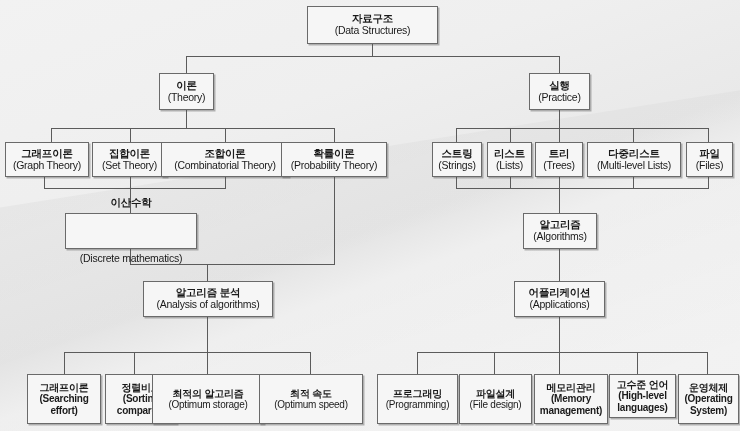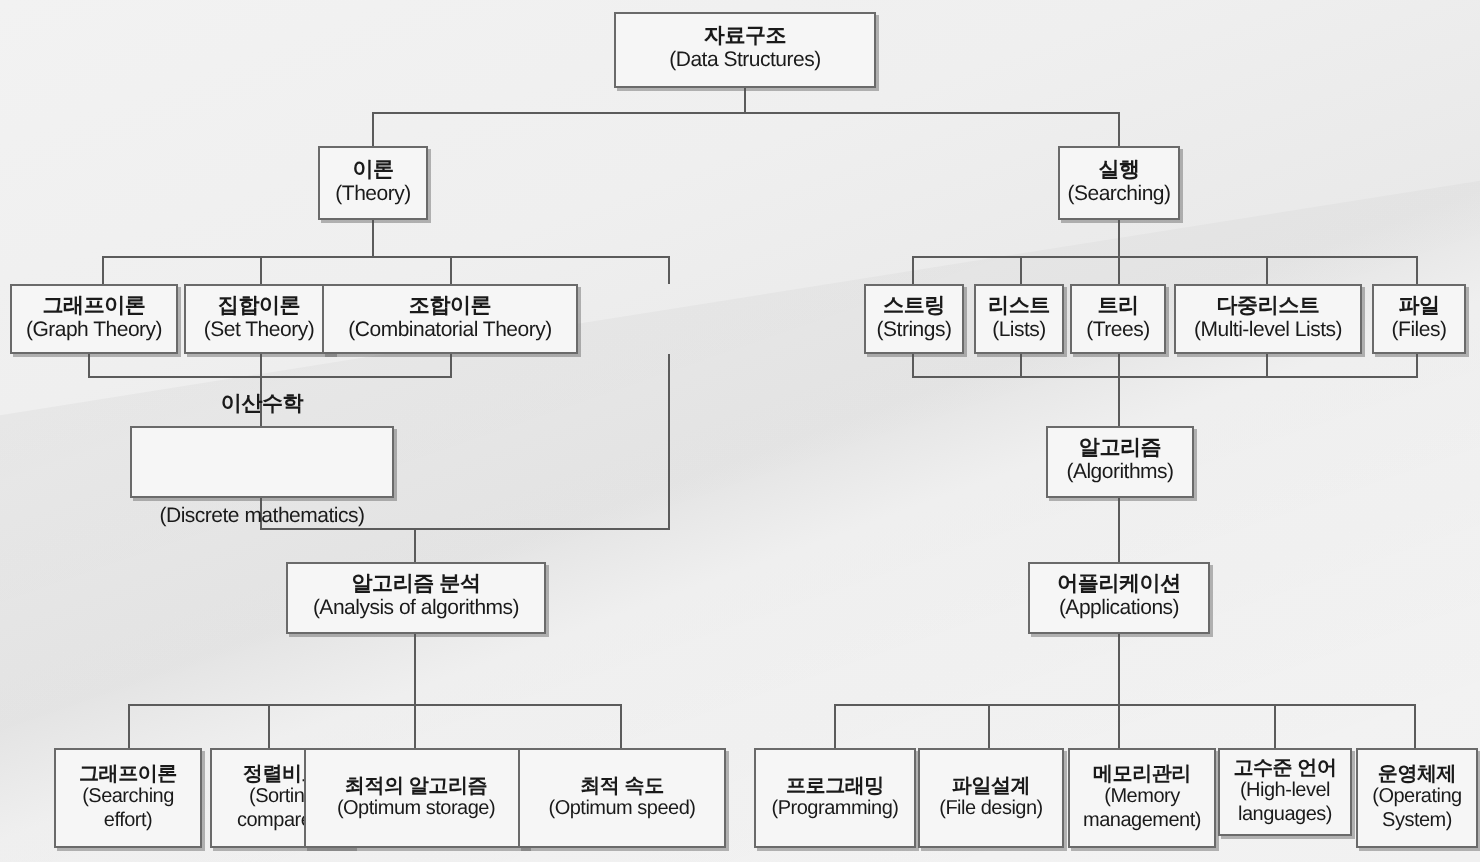--- a/index.html
+++ b/index.html
@@ -59,21 +59,21 @@
     white-space: nowrap;
   }
   .node .en {
     font-size: 10.5px;
     font-weight: normal;
     letter-spacing: -0.25px;
   }
   .node.tall .ko, .node.tall .en {
     font-size: 10px;
   }
-  .node.wrap .en { white-space: normal; }
+  .node.wrap .en { white-space: normal; font-weight: bold; }
 
   
   .ln {
     position: absolute;
     background: #5b5b5b;
     z-index: 1;
   }
   .ln.h { height: 1px; }
   .ln.v { width: 1px; }
 </style>
@@ -149,35 +149,39 @@
     <span class="ko">이론</span>
     <span class="en">(Theory)</span>
   </div>
 
   <div class="node" style="left:307px; top:6px; width:131px; height:38px;">
     <span class="ko">자료구조</span>
     <span class="en">(Data Structures)</span>
   </div>
   <div class="node" style="left:529px; top:73px; width:61px; height:37px;text-align:right;">
     <span class="ko">실행</span>
-    <span class="en">(Searching)</span>
+    <span class="en">(Practice)</span>
   </div>
 
   <div class="node" style="left:5px; top:142px; width:84px; height:35px;">
     <span class="ko">그래프이론</span>
     <span class="en">(Graph Theory)</span>
   </div>
   <div class="node" style="left:92px; top:142px; width:75px; height:35px;">
     <span class="ko">집합이론</span>
     <span class="en">(Set Theory)</span>
   </div>
   <div class="node" style="left:161px; top:142px; width:128px; height:35px;">
     <span class="ko">조합이론</span>
     <span class="en">(Combinatorial Theory)</span>
   </div>
+  <div class="node" style="left:281px; top:142px; width:106px; height:35px;">
+    <span class="ko">확률이론</span>
+    <span class="en">(Probability Theory)</span>
+  </div>
 
   <div class="node" style="left:432px; top:142px; width:50px; height:35px;">
     <span class="ko">스트링</span>
     <span class="en">(Strings)</span>
   </div>
   <div class="node" style="left:487px; top:142px; width:45px; height:35px;">
     <span class="ko">리스트</span>
     <span class="en">(Lists)</span>
   </div>
   <div class="node" style="left:535px; top:142px; width:48px; height:35px;">

